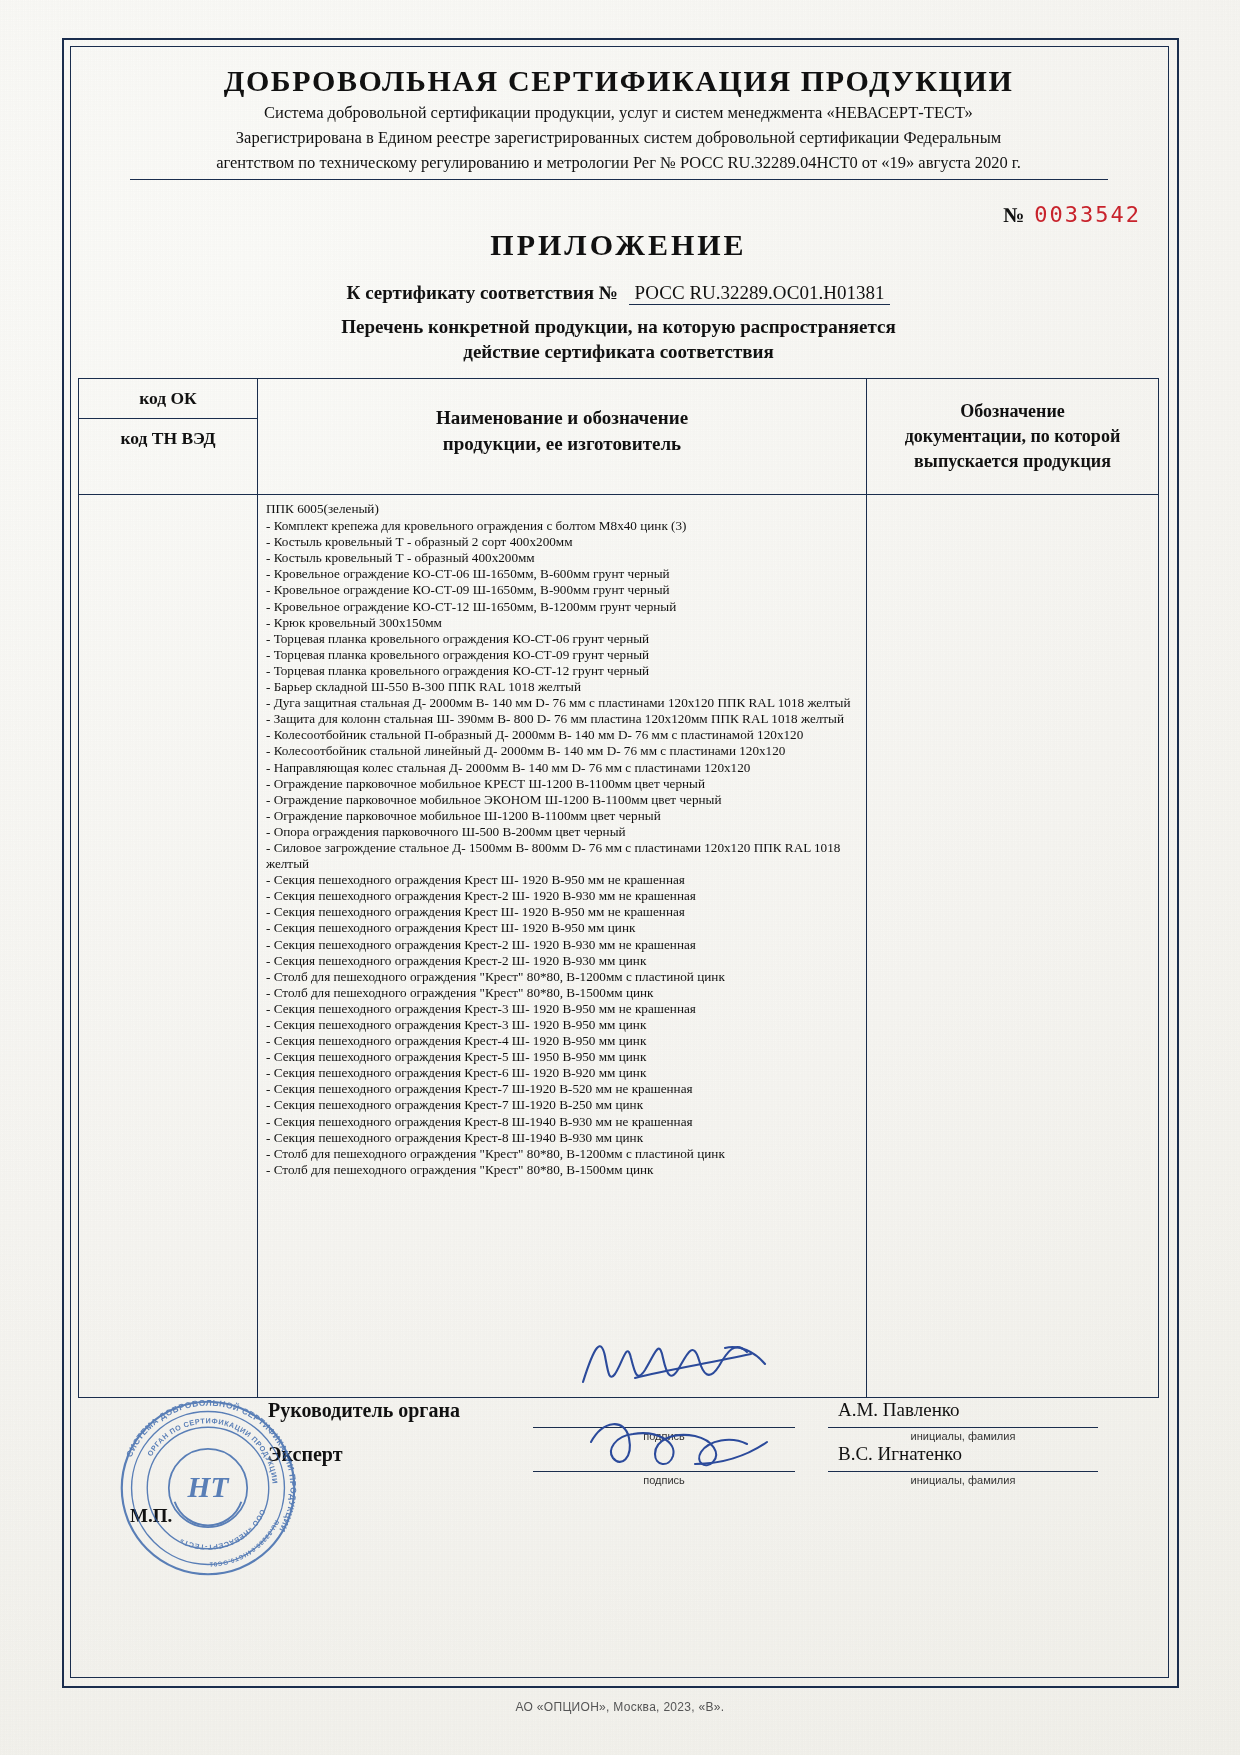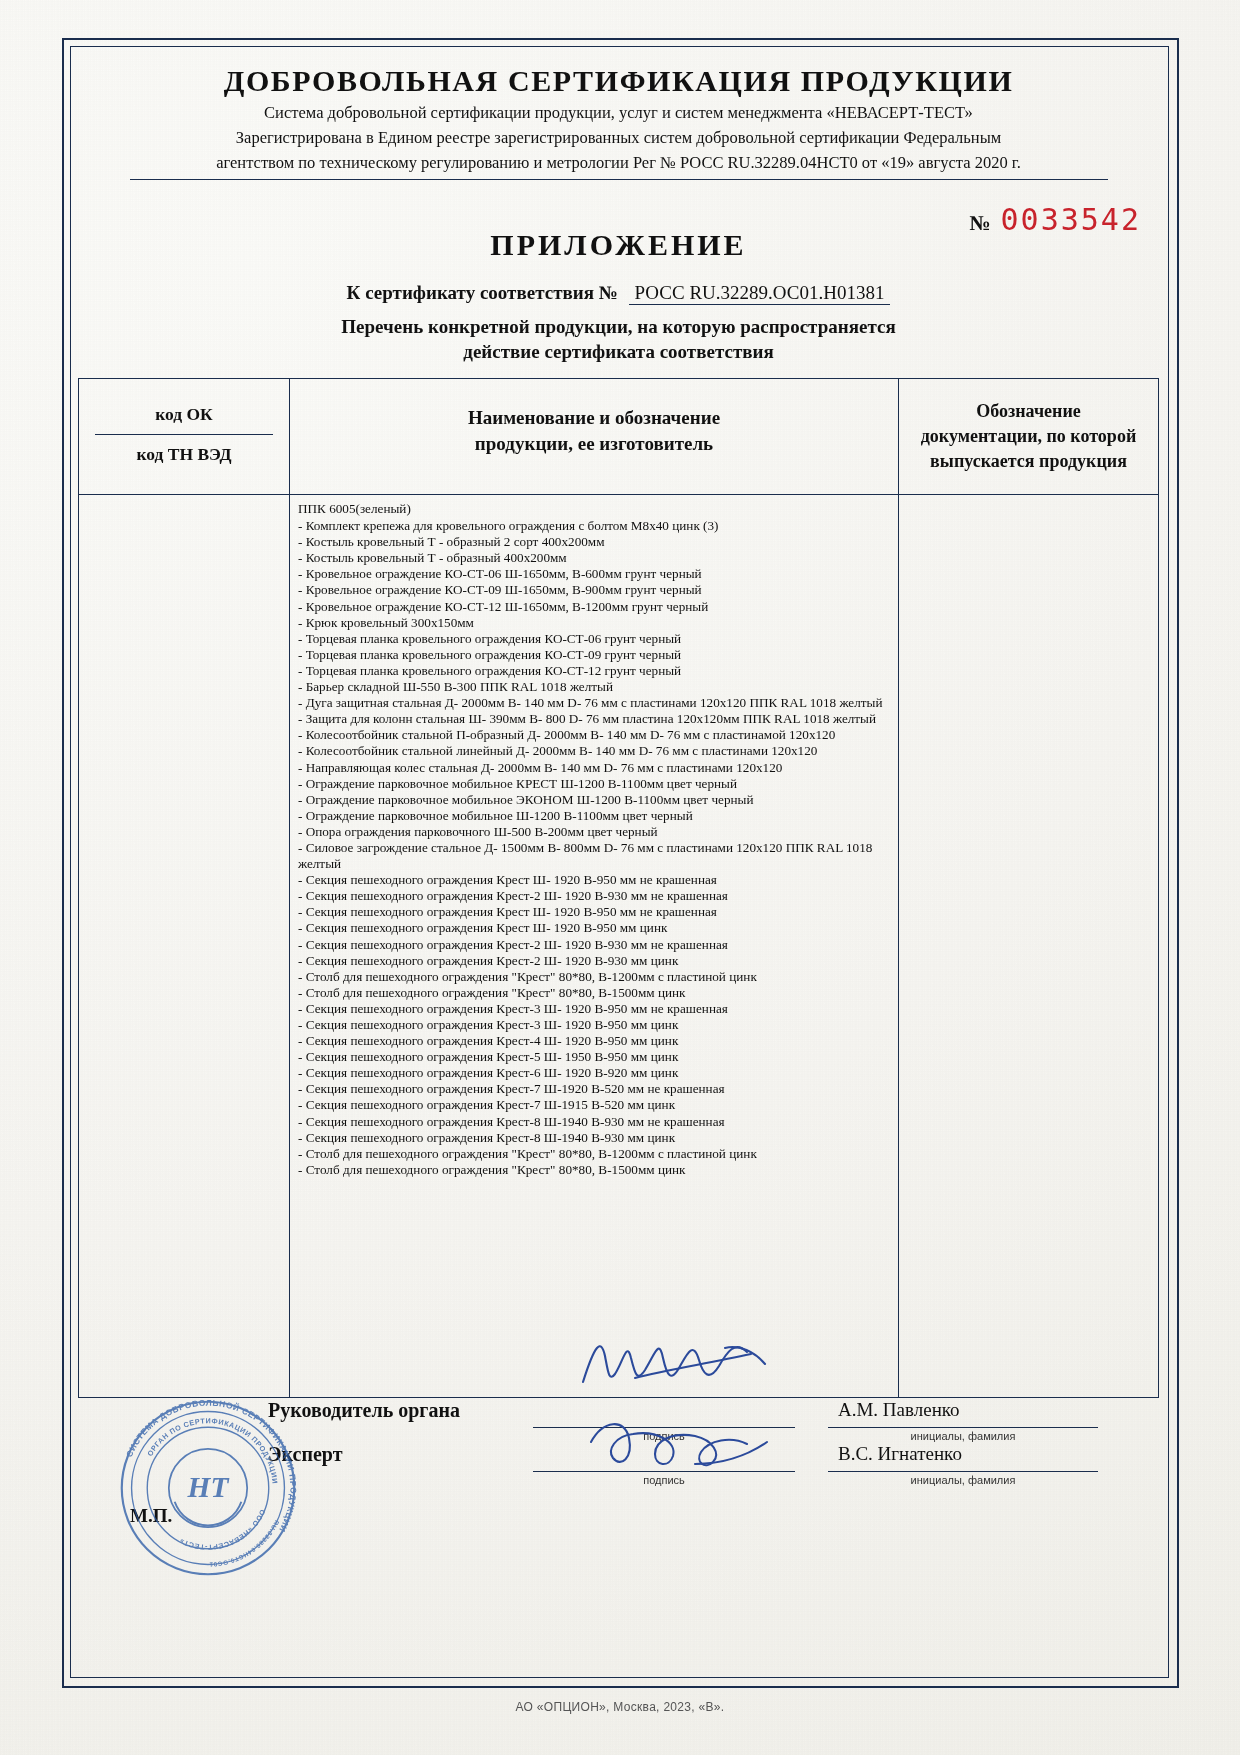--- a/index.html
+++ b/index.html
@@ -81,21 +81,21 @@
     display: flex;
     align-items: baseline;
     gap: 10px;
   }
   .num-label {
     font-size: 21px;
     font-weight: 600;
   }
   .num-value {
     font-family: "DejaVu Sans Mono", monospace;
-    font-size: 30px;
+    font-size: 22px;
     color: #c8232c;
     letter-spacing: 2px;
   }
 
   .prilozhenie {
     text-align: center;
     font-size: 30px;
     font-weight: 700;
     letter-spacing: 3px;
     margin-top: 48px;
@@ -127,21 +127,21 @@
     border-collapse: collapse;
     width: 1081px;
     table-layout: fixed;
   }
   table.maintable td, table.maintable th {
     border: 1.3px solid #1a2d4d;
     vertical-align: top;
   }
   .th-code {
     width: 178px;
-    padding: 16px;
+    padding: 0;
   }
   .th-code .cell {
     font-size: 17.5px;
     font-weight: 700;
     padding: 9px 10px;
     text-align: center;
   }
   .th-code .cell.top {
     border-bottom: 1.3px solid #1a2d4d;
   }
@@ -360,21 +360,21 @@
                 <div class="item">- Секция пешеходного ограждения Крест-2 Ш- 1920 В-930 мм не крашенная</div>
                 <div class="item">- Секция пешеходного ограждения Крест-2 Ш- 1920 В-930 мм цинк</div>
                 <div class="item">- Столб для пешеходного ограждения "Крест" 80*80, В-1200мм с пластиной цинк</div>
                 <div class="item">- Столб для пешеходного ограждения "Крест" 80*80, В-1500мм цинк</div>
                 <div class="item">- Секция пешеходного ограждения Крест-3 Ш- 1920 В-950 мм не крашенная</div>
                 <div class="item">- Секция пешеходного ограждения Крест-3 Ш- 1920 В-950 мм цинк</div>
                 <div class="item">- Секция пешеходного ограждения Крест-4 Ш- 1920 В-950 мм цинк</div>
                 <div class="item">- Секция пешеходного ограждения Крест-5 Ш- 1950 В-950 мм цинк</div>
                 <div class="item">- Секция пешеходного ограждения Крест-6 Ш- 1920 В-920 мм цинк</div>
                 <div class="item">- Секция пешеходного ограждения Крест-7 Ш-1920 В-520 мм не крашенная</div>
-                <div class="item">- Секция пешеходного ограждения Крест-7 Ш-1915 В-520 мм цинк</div>
+                <div class="item">- Секция пешеходного ограждения Крест-7 Ш-1920 В-250 мм цинк</div>
                 <div class="item">- Секция пешеходного ограждения Крест-8 Ш-1940 В-930 мм не крашенная</div>
                 <div class="item">- Секция пешеходного ограждения Крест-8 Ш-1940 В-930 мм цинк</div>
                 <div class="item">- Столб для пешеходного ограждения "Крест" 80*80, В-1200мм с пластиной цинк</div>
                 <div class="item">- Столб для пешеходного ограждения "Крест" 80*80, В-1500мм цинк</div>
               </div>
         </td>
         <td></td>
       </tr>
     </tbody>
       </table>

